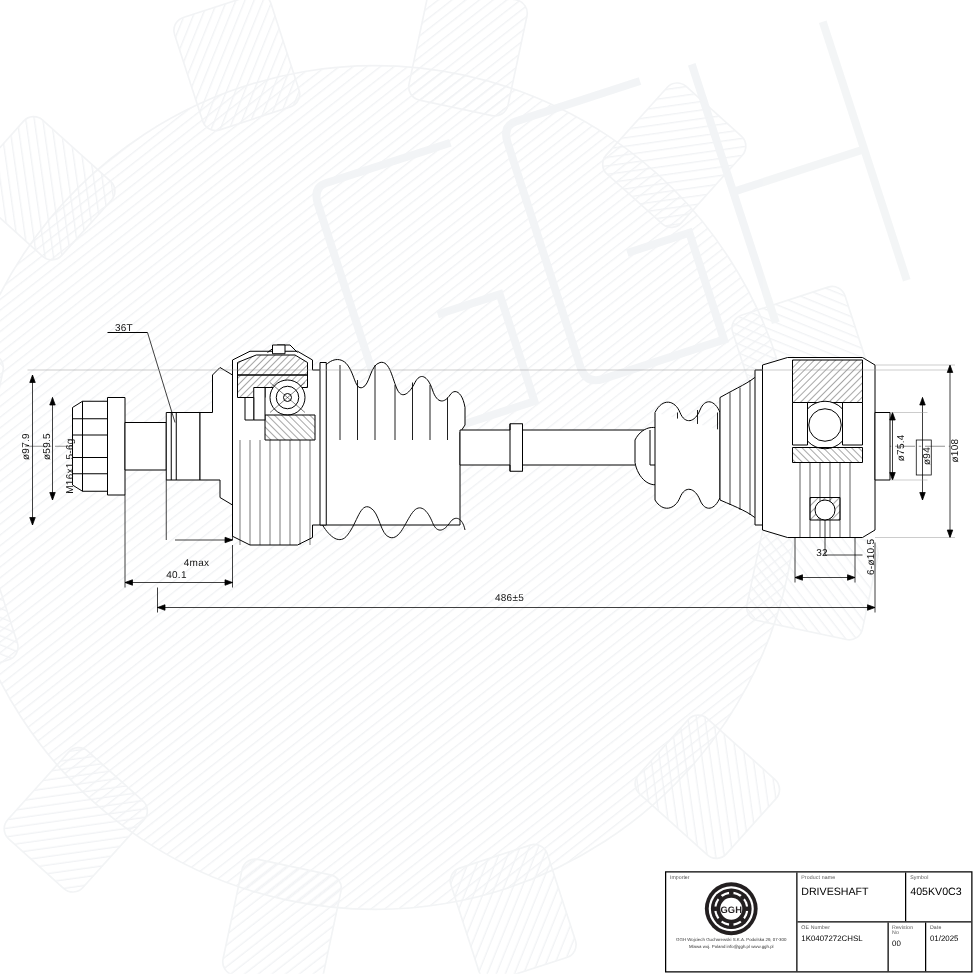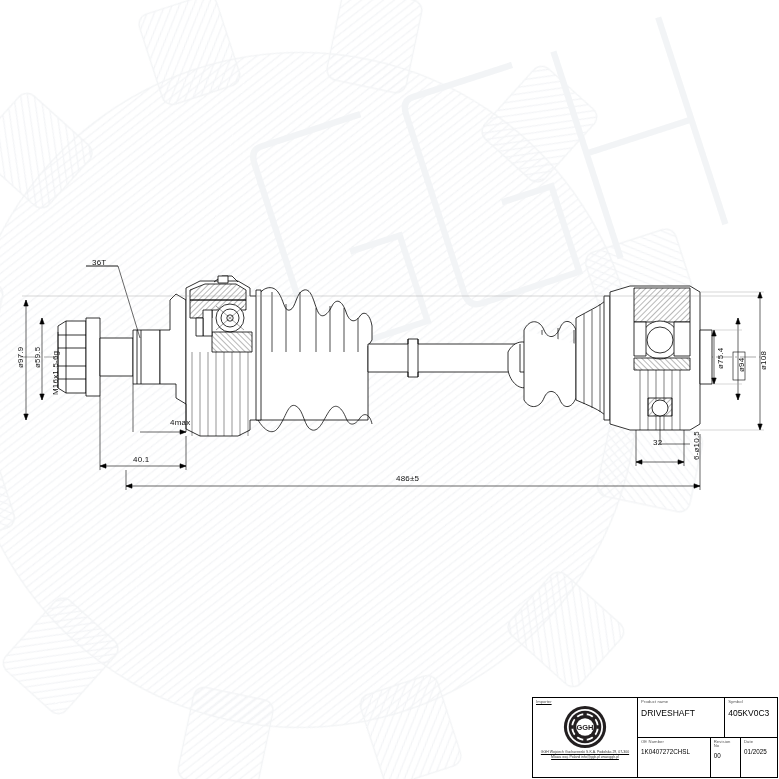--- a/index.html
+++ b/index.html
@@ -11,21 +11,21 @@
   .wm{position:absolute;inset:0;pointer-events:none;}
   .lbl{position:absolute;font-size:8px;color:#111;white-space:nowrap;letter-spacing:.2px;}
   .lbl.v{transform-origin:0 0;}
   
   #titleblock{
     position:absolute;left:532px;top:697px;width:246px;height:81px;
     border:1px solid #000;background:#fff;box-sizing:border-box;
     display:flex;
   }
   #tb-importer{width:105px;border-right:1px solid #000;box-sizing:border-box;
-    display:flex;flex-direction:column;align-items:center;padding:2px 3px;text-decoration:underline;}
+    display:flex;flex-direction:column;align-items:center;padding:2px 3px;}
   #tb-right{flex:1;display:flex;flex-direction:column;}
   .tb-row{display:flex;flex:1;}
   .tb-cell{border-left:0;box-sizing:border-box;padding:2px 3px;position:relative;
            display:flex;flex-direction:column;justify-content:flex-start;}
   .tb-sep-b{border-bottom:1px solid #000;justify-content:flex-end;}
   .tb-sep-r{border-right:1px solid #000;}
   .tb-hdr{font-size:4.2px;color:#555;letter-spacing:.1px;line-height:1;}
   .tb-val{font-size:8.5px;color:#000;margin-top:5px;line-height:1;}
   .tb-val.sm{font-size:6.3px;}
   .tb-imp-hdr{font-size:4.2px;color:#555;align-self:flex-start;line-height:1;}
@@ -307,21 +307,21 @@
   </svg>
 
   <div class="lbl" style="left:92px;top:258px;">36T</div>
 
   <div class="lbl v" style="left:16px;top:368px;transform:rotate(-90deg);">ø97.9</div>
 
   <div class="lbl v" style="left:33px;top:368px;transform:rotate(-90deg);">ø59.5</div>
 
   <div class="lbl v" style="left:51px;top:395px;transform:rotate(-90deg);">M16x1.5-6g</div>
 
-  <div class="lbl" style="left:147px;top:418px;margin-left:23px;">4max</div>
+  <div class="lbl" style="left:147px;top:446px;">4max</div>
 
   <div class="lbl" style="left:133px;top:455px;">40.1</div>
 
   <div class="lbl" style="left:396px;top:474px;">486±5</div>
 
   <div class="lbl" style="left:653px;top:438px;">32</div>
 
   <div class="lbl v" style="left:692px;top:460px;transform:rotate(-90deg);">6-ø10.5</div>
 
   <div class="lbl v" style="left:716px;top:369px;transform:rotate(-90deg);">ø75.4</div>

